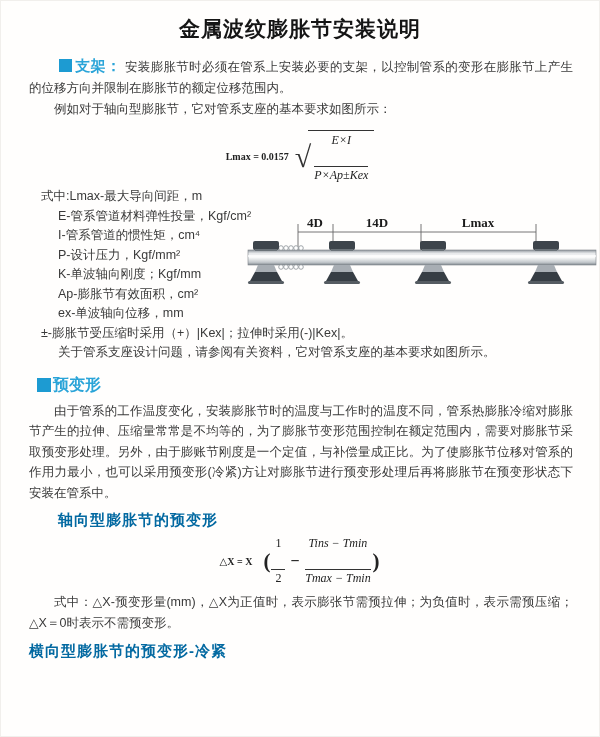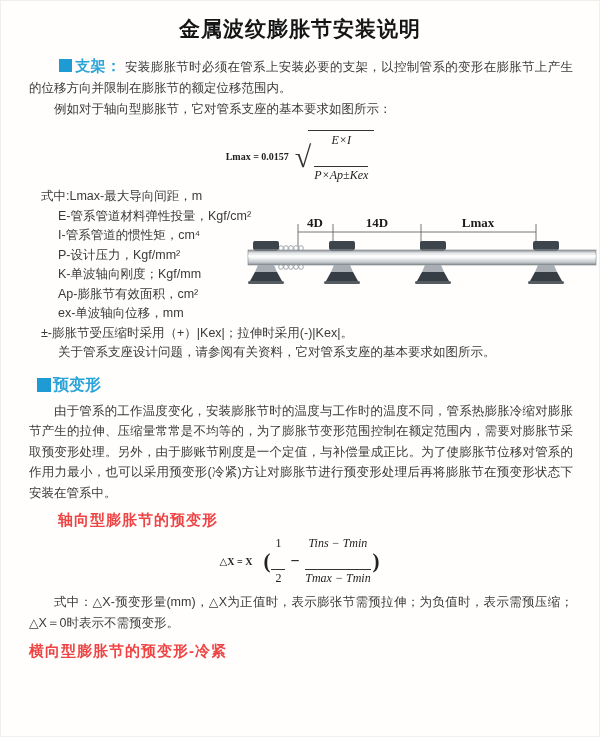--- a/index.html
+++ b/index.html
@@ -64,21 +64,21 @@
     font-weight:bold; font-size:13px; fill:#1c1c1c;
   }
   
   .sec-heading {
     margin:12px 0 5px 28px;
     font-size:16px; font-weight:bold; color:#2aa4d8;
     display:flex; align-items:center;padding-left:8px;
   }
   .sec-heading .sq { width:14px; height:14px; margin-right:2px; }
   .sub-heading {
-    font-size:15px; font-weight:bold; color:#ef4444;
+    font-size:15px; font-weight:bold; color:#0369a1;
     margin:8px 0 2px 57px; letter-spacing:1px;
   }
   .sub-heading.lat { margin-left:28px; }
   .items-block { margin:0 26px 0 57px; }
   .item-line { font-size:12.5px; line-height:19.5px; }
   .item-para { margin-left:-29px; text-indent:2em; }
 </style>
 </head>
 <body>
 

